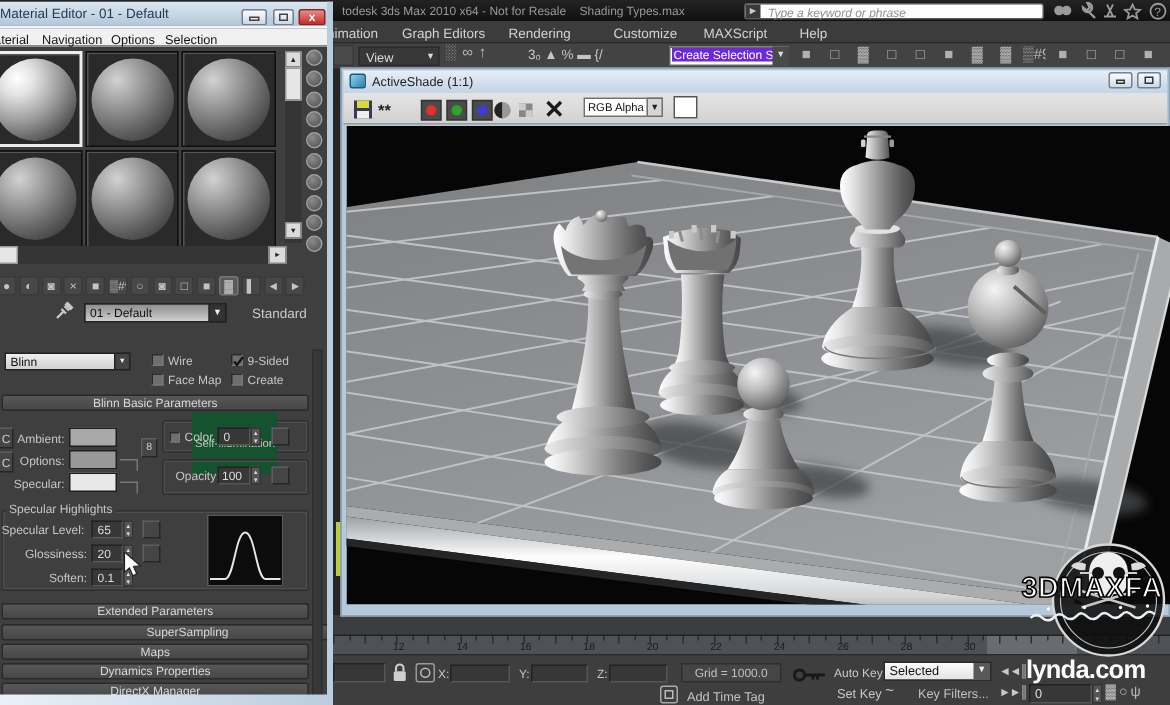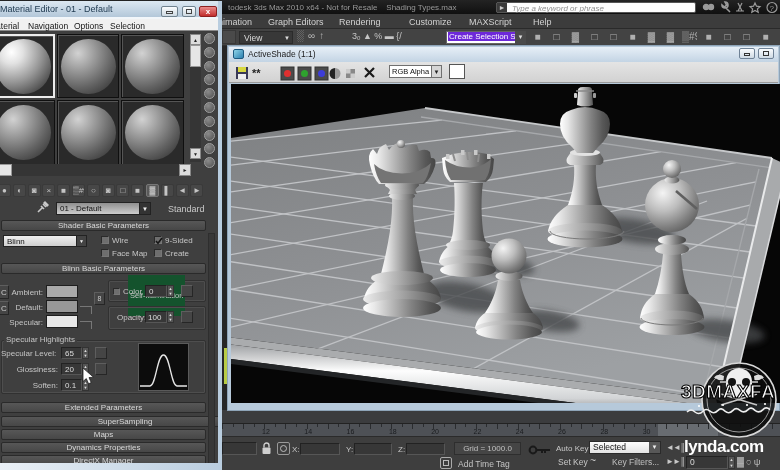--- a/index.html
+++ b/index.html
@@ -349,21 +349,20 @@
 <div class="a" style="left:178.8px;top:183px;width:13px;height:13px;background:#474747;border:1px solid #3a3a3a;border-radius:2px;color:#c4c4c4;font-size:8px;text-align:center;line-height:12px;overflow:hidden">▌</div>
 <div class="a" style="left:193.60000000000002px;top:183px;width:13px;height:13px;background:#474747;border:1px solid #3a3a3a;border-radius:2px;color:#c4c4c4;font-size:8px;text-align:center;line-height:12px;overflow:hidden">◄</div>
 <div class="a" style="left:208.4px;top:183px;width:13px;height:13px;background:#474747;border:1px solid #3a3a3a;border-radius:2px;color:#c4c4c4;font-size:8px;text-align:center;line-height:12px;overflow:hidden">►</div>
 <svg class="a" style="left:54px;top:199px" width="14" height="14" viewBox="0 0 14 14">
       <path d="M2,12 L7,7 M7,4 l3,3 M5,6 l3,3" stroke="#c9c9c9" stroke-width="1.6" fill="none"></path>
       <path d="M9,1 l4,4 -2,2 -4,-4 z" fill="#c9c9c9"></path>
     </svg>
 <div class="a" style="left:74px;top:201px;width:95px;height:13px;background:linear-gradient(#8f8f8f,#cdcdcd);border:1px solid #222;color:#111;font-size:8px;line-height:12px;padding-left:3px">01 - Default</div>
 <div class="a" style="left:157px;top:201px;width:12px;height:13px;background:#333;border:1px solid #222;color:#eee;font-size:6px;text-align:center;line-height:12px">▼</div>
 <div class="a tx" style="left:186px;top:203px;font-size:9px;color:#c9c9c9">Standard</div>
-<div class="a roll" style="left:19px;top:219px;width:205px;height:11px">Shader Basic Parameters</div>
 <div class="a" style="left:21px;top:234px;width:84px;height:12px;background:linear-gradient(#efefef,#cfcfcf);border:1px solid #222;color:#111;font-size:8px;line-height:11px;padding-left:3px">Blinn</div>
 <div class="a" style="left:94px;top:234px;width:11px;height:12px;background:#444;border:1px solid #222;color:#eee;font-size:5px;text-align:center;line-height:11px">▼</div>
 <div class="a cb" style="left:119px;top:235px"></div>
     <div class="a tx lbl" style="left:130px;top:235px">Wire</div>
 <div class="a cb" style="left:172px;top:235px">
       <svg style="position:absolute;left:0px;top:0px" width="8" height="8" viewBox="0 0 8 8">
         <path d="M1,4 L3,6.2 L7,1" stroke="#161616" stroke-width="1.6" fill="none"></path>
       </svg>
     </div>
     <div class="a tx lbl" style="left:183px;top:235px">9-Sided</div>
@@ -385,21 +384,21 @@
 <div class="a grp" style="left:126px;top:305px;width:98px;height:24px"></div>
 <div class="a tx lbl" style="left:135px;top:312px">Opacity:</div>
 <div class="a fld" style="left:163px;top:310px;width:22px;height:12px;color:#ddd;font-size:8px;line-height:11px;padding-left:2px">100</div>
 <div class="a spin" style="left:185px;top:310px">
       <span style="font-size:4px;color:#ddd;line-height:5px;text-align:center">▲</span>
       <span style="font-size:4px;color:#ddd;line-height:5px;text-align:center">▼</span>
     </div>
 <div class="a btn3" style="left:199px;top:310px;width:12px;height:12px"></div>
 <div class="a tx lbl" style="left:21px;top:287px;width:40px;text-align:right">Ambient:</div>
 <div class="a" style="left:64px;top:284px;width:32px;height:13px;background:#a9a9a9;border:1px solid #1e1e1e"></div>
-<div class="a tx lbl" style="left:21px;top:302px;width:40px;text-align:right">Default:</div>
+<div class="a tx lbl" style="left:21px;top:302px;width:40px;text-align:right">Options:</div>
 <div class="a" style="left:64px;top:299px;width:32px;height:13px;background:#989898;border:1px solid #1e1e1e"></div>
 <div class="a tx lbl" style="left:21px;top:317px;width:40px;text-align:right">Specular:</div>
 <div class="a" style="left:64px;top:314px;width:32px;height:13px;background:#e8e8e8;border:1px solid #1e1e1e"></div>
 <div class="a btn3" style="left:17px;top:284px;width:10px;height:14px;color:#ccc;font-size:8px;text-align:center;line-height:13px">C</div>
 <div class="a btn3" style="left:17px;top:300px;width:10px;height:14px;color:#ccc;font-size:8px;text-align:center;line-height:13px">C</div>
 <div class="a btn3" style="left:112px;top:291px;width:11px;height:13px;color:#ccc;font-size:7px;text-align:center;line-height:12px">8</div>
 <div class="a" style="left:98px;top:305px;width:12px;height:8px;border-right:1px solid #777;border-top:1px solid #777"></div>
 <div class="a" style="left:98px;top:320px;width:12px;height:8px;border-right:1px solid #777;border-top:1px solid #777"></div>
 <div class="a grp" style="left:19px;top:339px;width:205px;height:54px"></div>
 <div class="a tx lbl" style="left:22px;top:334px;background:#3f3f3f;padding:0 2px">Specular Highlights</div>

